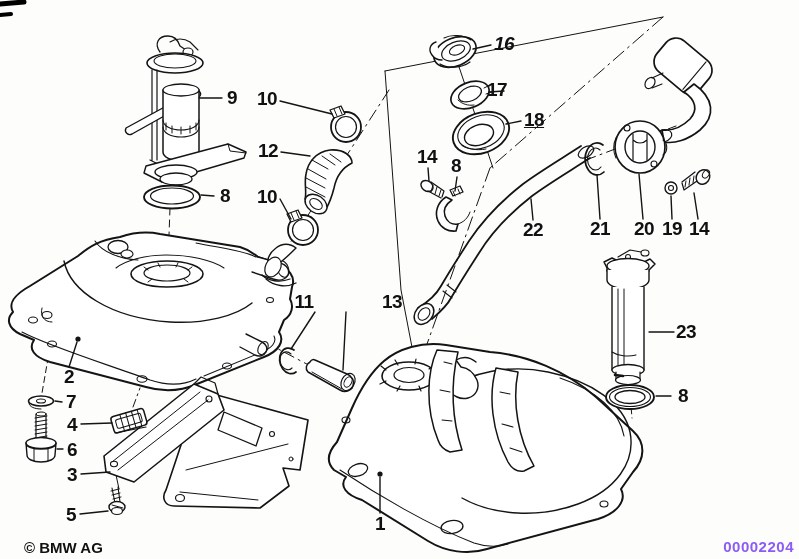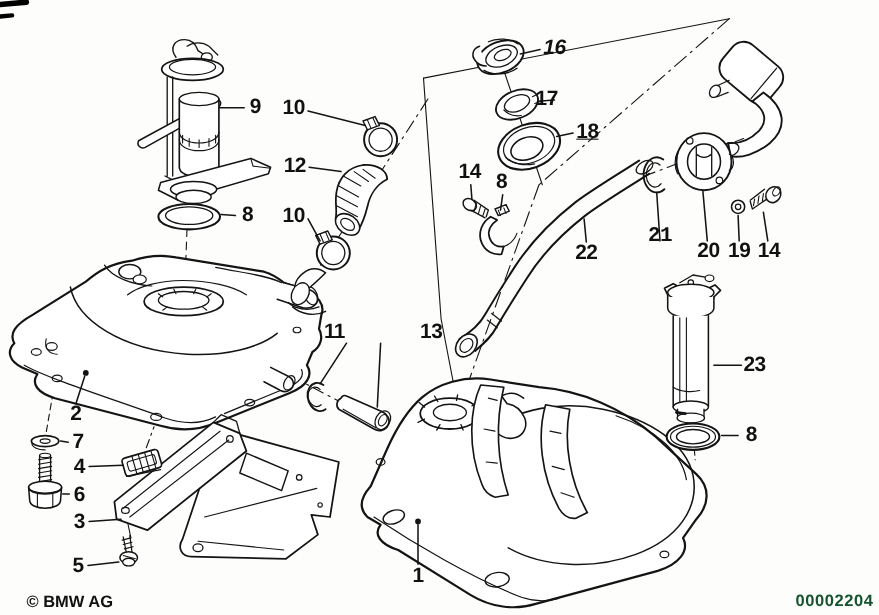--- a/index.html
+++ b/index.html
@@ -5,21 +5,21 @@
   html,body{margin:0;padding:0;background:#fff;}
   .stage{position:relative;width:799px;height:559px;background:#fdfdfc;overflow:hidden;
          font-family:"Liberation Sans", sans-serif;}
   .stage svg{position:absolute;left:0;top:0;}
   .callout{position:absolute;transform:translate(-50%,-50%);
            font:bold 19px "Liberation Sans", sans-serif;color:#111;
            letter-spacing:-0.5px;white-space:nowrap;cursor:default;}
   .footer-copyright{position:absolute;left:24px;top:539px;
            font:bold 15px "Liberation Sans", sans-serif;color:#111;}
   .footer-docnum{position:absolute;right:5px;top:538px;
-           font:bold 15px "Liberation Sans", sans-serif;color:#14532d;letter-spacing:0.5px;text-align:right;}
+           font:bold 15px "Liberation Sans", sans-serif;color:#8b5cf6;letter-spacing:0.5px;text-align:right;}
   .leader{stroke:#141414;stroke-width:1.4;}
   .dot{fill:#141414;}
 </style>
 </head>
 <body>
 
 <div class="stage">
 
 <svg id="diagram-svg" width="799" height="559" viewBox="0 0 799 559">
   <g stroke="#141414" fill="none" stroke-linecap="round" stroke-linejoin="round">
@@ -342,21 +342,21 @@
       <div class="callout" style="left: 268px; top: 151px; text-align: center;">12</div>
       <div class="callout" style="left: 348px; top: 302px; margin-left: 44px;">13</div>
       <div class="callout" style="left: 427px; top: 157px;">14</div>
       <div class="callout" style="left: 699px; top: 229px;">14</div>
       <div class="callout" style="left: 456px; top: 166px;">8</div>
       <div class="callout" style="left: 504px; top: 44px; font-style: italic;">16</div>
       <div class="callout" style="left: 497px; top: 90px;">17</div>
       <div class="callout" style="left: 534px; top: 120px; text-decoration: underline;">18</div>
       <div class="callout" style="left: 672px; top: 229px;">19</div>
       <div class="callout" style="left: 644px; top: 229px;">20</div>
-      <div class="callout" style="left: 600px; top: 214px; font-family: Liberation Mono, monospace;">21</div>
+      <div class="callout" style="left: 600px; top: 229px;">21</div>
       <div class="callout" style="left: 533px; top: 230px; text-align: right;">22</div>
       <div class="callout" style="left: 686px; top: 332px;">23</div>
     </div>
 
 <div class="footer-copyright">© BMW AG</div>
 <div class="footer-docnum">00002204</div>
 
 </div>
 
 </body></html>

